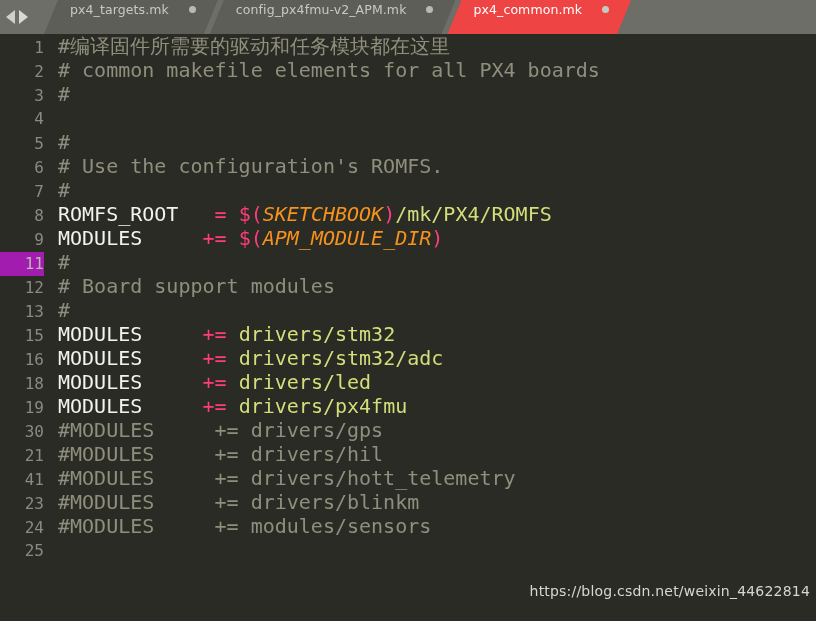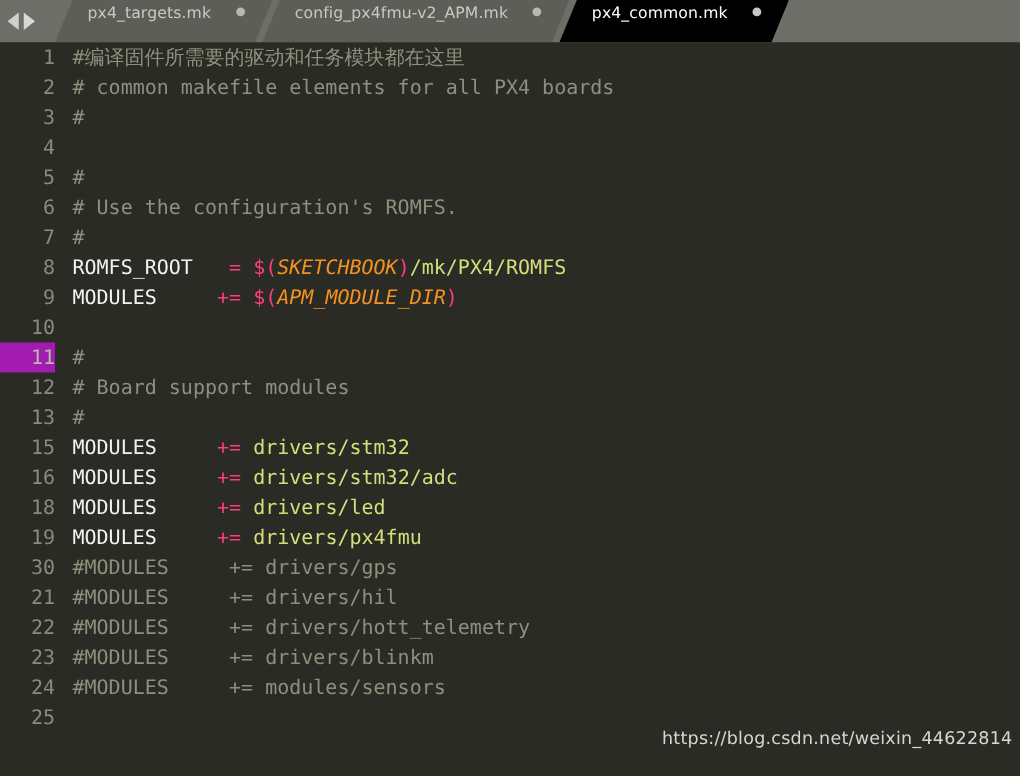--- a/index.html
+++ b/index.html
@@ -60,21 +60,21 @@
     font-family: "DejaVu Sans", sans-serif;
     font-size: 12.5px;
     letter-spacing: 0.1px;
     clip-path: polygon(14px 0, 100% 0, calc(100% - 14px) 100%, 0 100%);
   }
   .tab.inactive {
     background: #5e5e58;
     color: #c9c9c4;
   }
   .tab.active {
-    background: #000000;
+    background: #ef4444;
     color: #ffffff;
     z-index: 5;
   }
   .tab-dot {
     display: inline-block;
     width: 7px;
     height: 7px;
     border-radius: 50%;
     background: #b9b9b3;
     margin-left: 20px;
@@ -108,21 +108,21 @@
     box-sizing: border-box;
   }
   .line.current .gutter {
     background: #a21caf;
     color: #b9b9ae;
   }
   .code {
     display: inline-block;
     padding-left: 14px;
     font-family: "DejaVu Sans Mono", monospace;
-    font-size: 16px;
+    font-size: 20px;
   }
   
   .t-comment { color: #8f8f7e; }
   .t-var     { color: #f2f2ef; }
   .t-op      { color: #ff3c7d; }
   .t-ref     { color: #ff3c7d; }
   .t-refname { color: #f6921e; font-style: italic; }
   .t-val     { color: #d4de7a; }
 
   
@@ -164,29 +164,28 @@
   <div id="lines">
       <div class="line"><span class="gutter">1</span><span class="code"><span class="t-comment">#编译固件所需要的驱动和任务模块都在这里</span></span></div>
       <div class="line"><span class="gutter">2</span><span class="code"><span class="t-comment"># common makefile elements for all PX4 boards</span></span></div>
       <div class="line"><span class="gutter">3</span><span class="code"><span class="t-comment">#</span></span></div>
       <div class="line"><span class="gutter">4</span><span class="code"><span class="t-comment"></span></span></div>
       <div class="line"><span class="gutter">5</span><span class="code"><span class="t-comment">#</span></span></div>
       <div class="line"><span class="gutter">6</span><span class="code"><span class="t-comment"># Use the configuration's ROMFS.</span></span></div>
       <div class="line"><span class="gutter">7</span><span class="code"><span class="t-comment">#</span></span></div>
       <div class="line"><span class="gutter">8</span><span class="code"><span class="t-var">ROMFS_ROOT</span><span class="t-var">   </span><span class="t-op">=</span><span class="t-var"> </span><span class="t-ref">$(</span><span class="t-refname">SKETCHBOOK</span><span class="t-ref">)</span><span class="t-val">/mk/PX4/ROMFS</span></span></div>
       <div class="line"><span class="gutter">9</span><span class="code"><span class="t-var">MODULES</span><span class="t-var">     </span><span class="t-op">+=</span><span class="t-var"> </span><span class="t-ref">$(</span><span class="t-refname">APM_MODULE_DIR</span><span class="t-ref">)</span></span></div>
-      <div class="line"><span class="gutter">10</span><span class="code"><span class="t-comment"></span></span></div>
       <div class="line current"><span class="gutter">11</span><span class="code"><span class="t-comment">#</span></span></div>
       <div class="line"><span class="gutter">12</span><span class="code"><span class="t-comment"># Board support modules</span></span></div>
       <div class="line"><span class="gutter">13</span><span class="code"><span class="t-comment">#</span></span></div>
       <div class="line"><span class="gutter">15</span><span class="code"><span class="t-var">MODULES</span><span class="t-var">     </span><span class="t-op">+=</span><span class="t-var"> </span><span class="t-val">drivers/stm32</span></span></div>
       <div class="line"><span class="gutter">16</span><span class="code"><span class="t-var">MODULES</span><span class="t-var">     </span><span class="t-op">+=</span><span class="t-var"> </span><span class="t-val">drivers/stm32/adc</span></span></div>
       <div class="line"><span class="gutter">18</span><span class="code"><span class="t-var">MODULES</span><span class="t-var">     </span><span class="t-op">+=</span><span class="t-var"> </span><span class="t-val">drivers/led</span></span></div>
       <div class="line"><span class="gutter">19</span><span class="code"><span class="t-var">MODULES</span><span class="t-var">     </span><span class="t-op">+=</span><span class="t-var"> </span><span class="t-val">drivers/px4fmu</span></span></div>
       <div class="line"><span class="gutter">30</span><span class="code"><span class="t-comment">#MODULES     += drivers/gps</span></span></div>
       <div class="line"><span class="gutter">21</span><span class="code"><span class="t-comment">#MODULES     += drivers/hil</span></span></div>
-      <div class="line"><span class="gutter">22</span><span class="code"><span class="t-comment">#MODULES     += drivers/hott_telemetry</span></span></div>
+      <div class="line"><span class="gutter">41</span><span class="code"><span class="t-comment">#MODULES     += drivers/hott_telemetry</span></span></div>
       <div class="line"><span class="gutter">23</span><span class="code"><span class="t-comment">#MODULES     += drivers/blinkm</span></span></div>
       <div class="line"><span class="gutter">24</span><span class="code"><span class="t-comment">#MODULES     += modules/sensors</span></span></div>
       <div class="line"><span class="gutter">25</span><span class="code"><span class="t-comment"></span></span></div>
     </div>
   <div id="watermark">https://blog.csdn.net/weixin_44622814</div>
 </div>
 
 </body></html>

